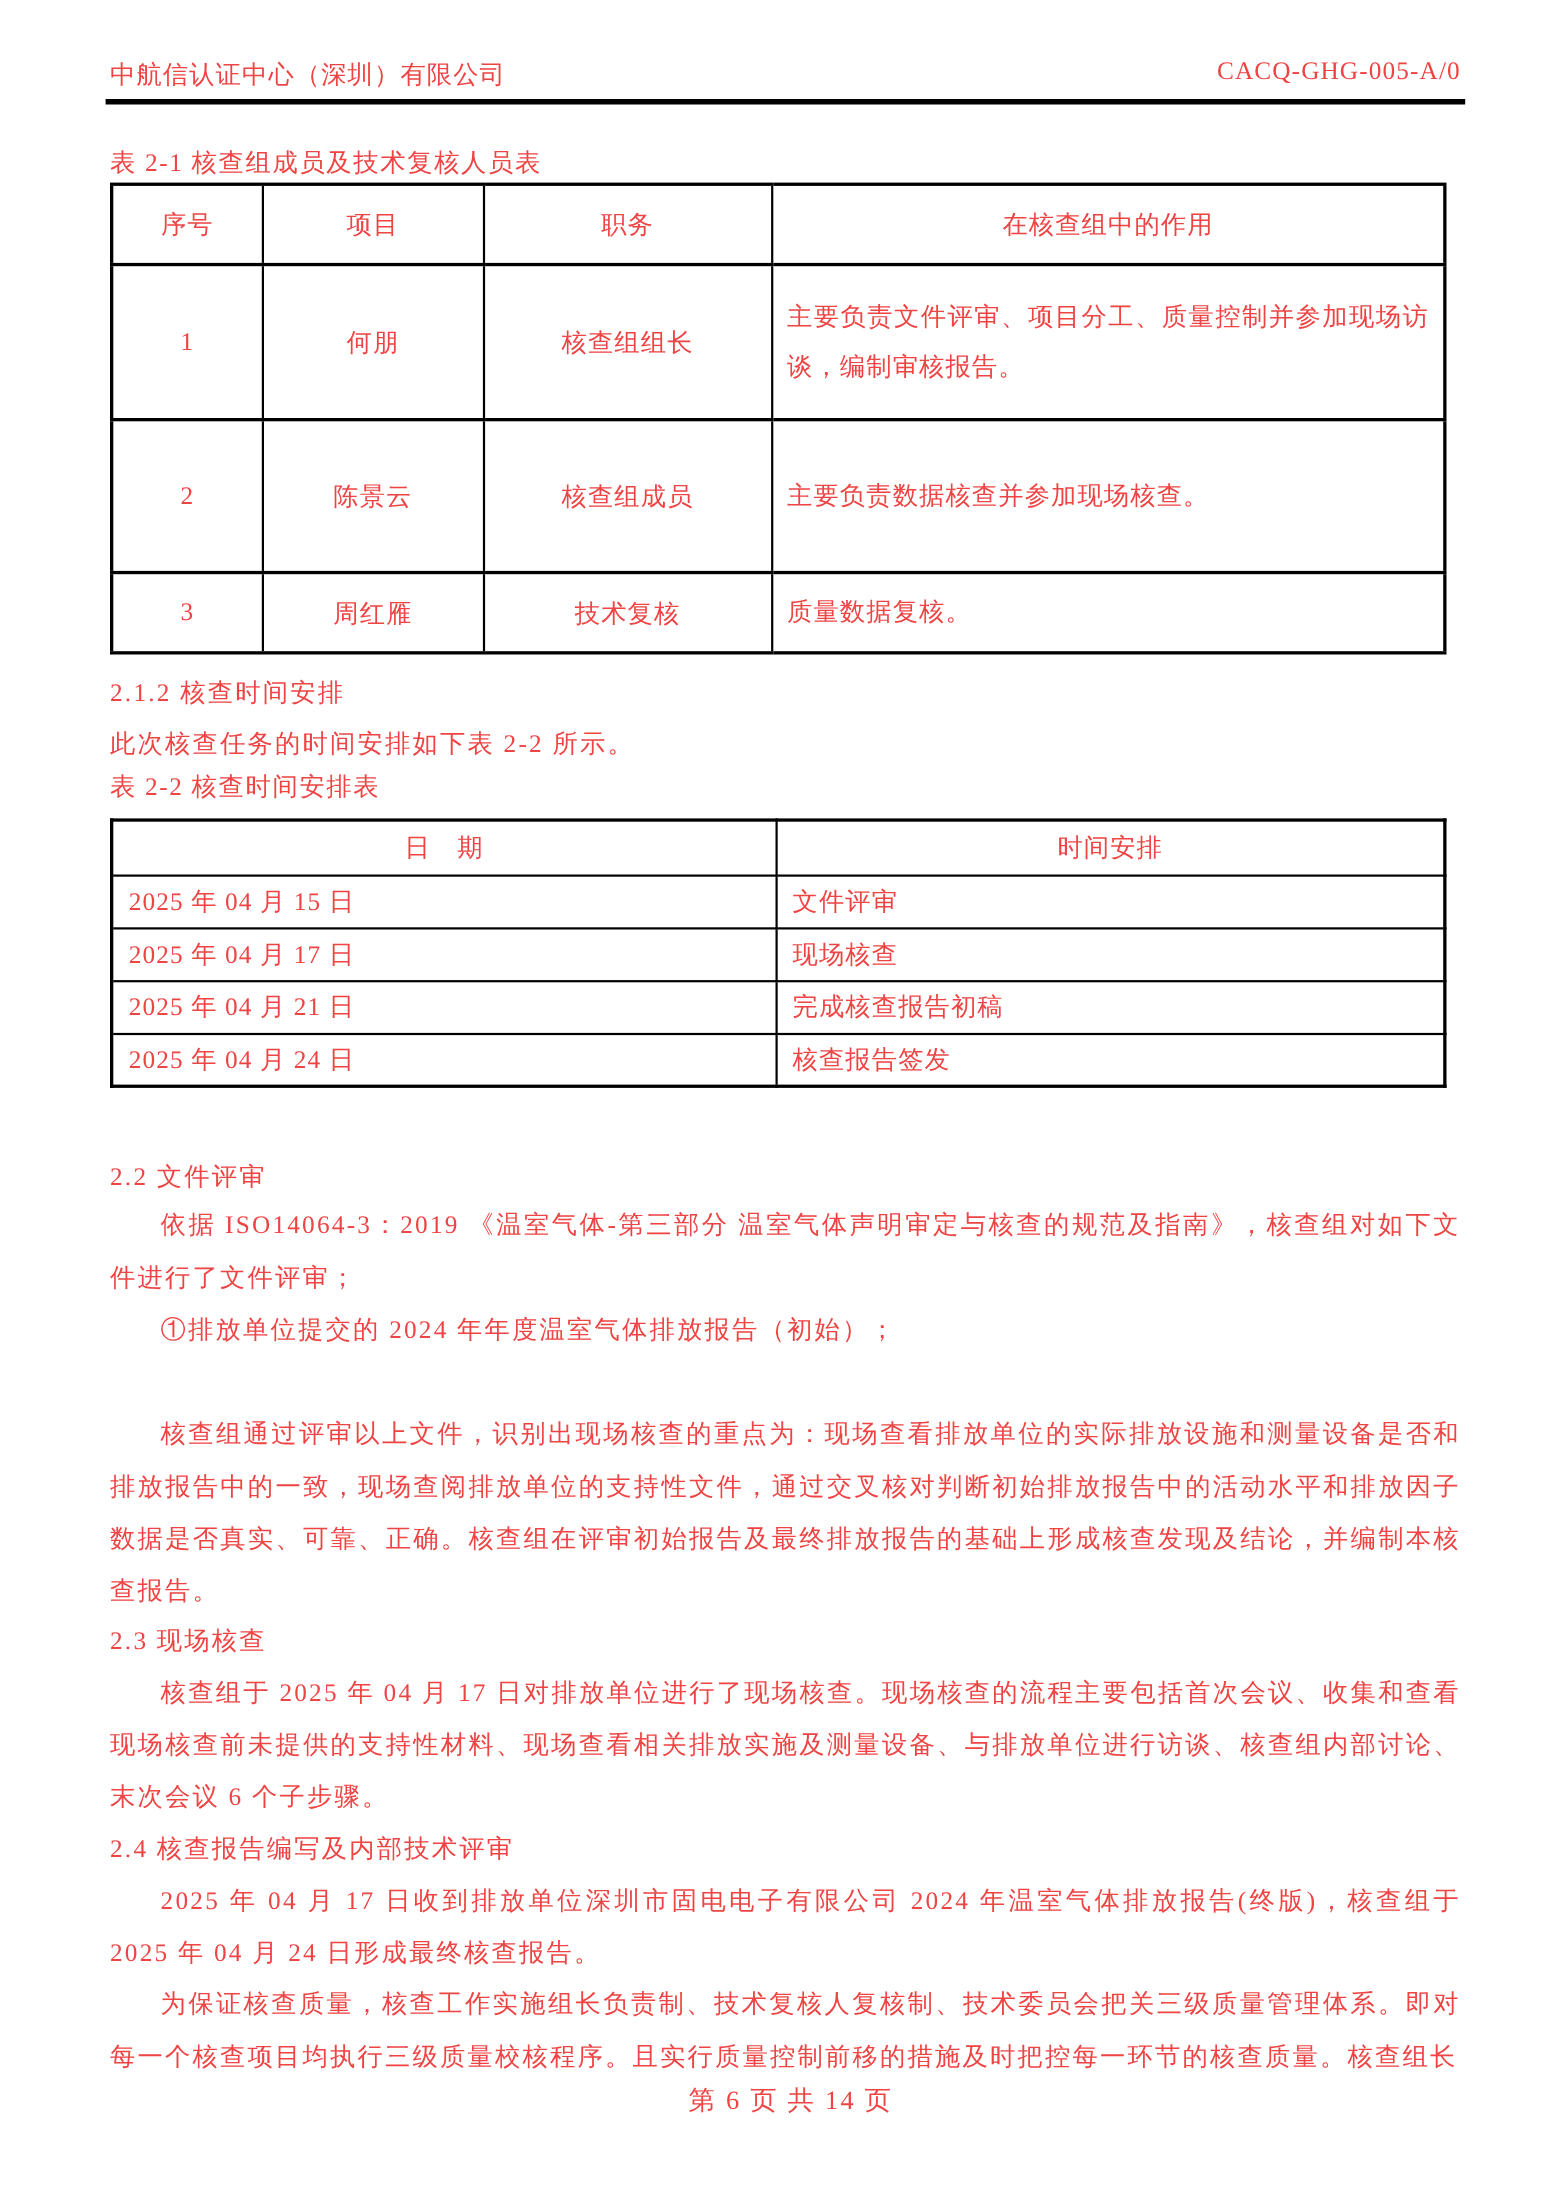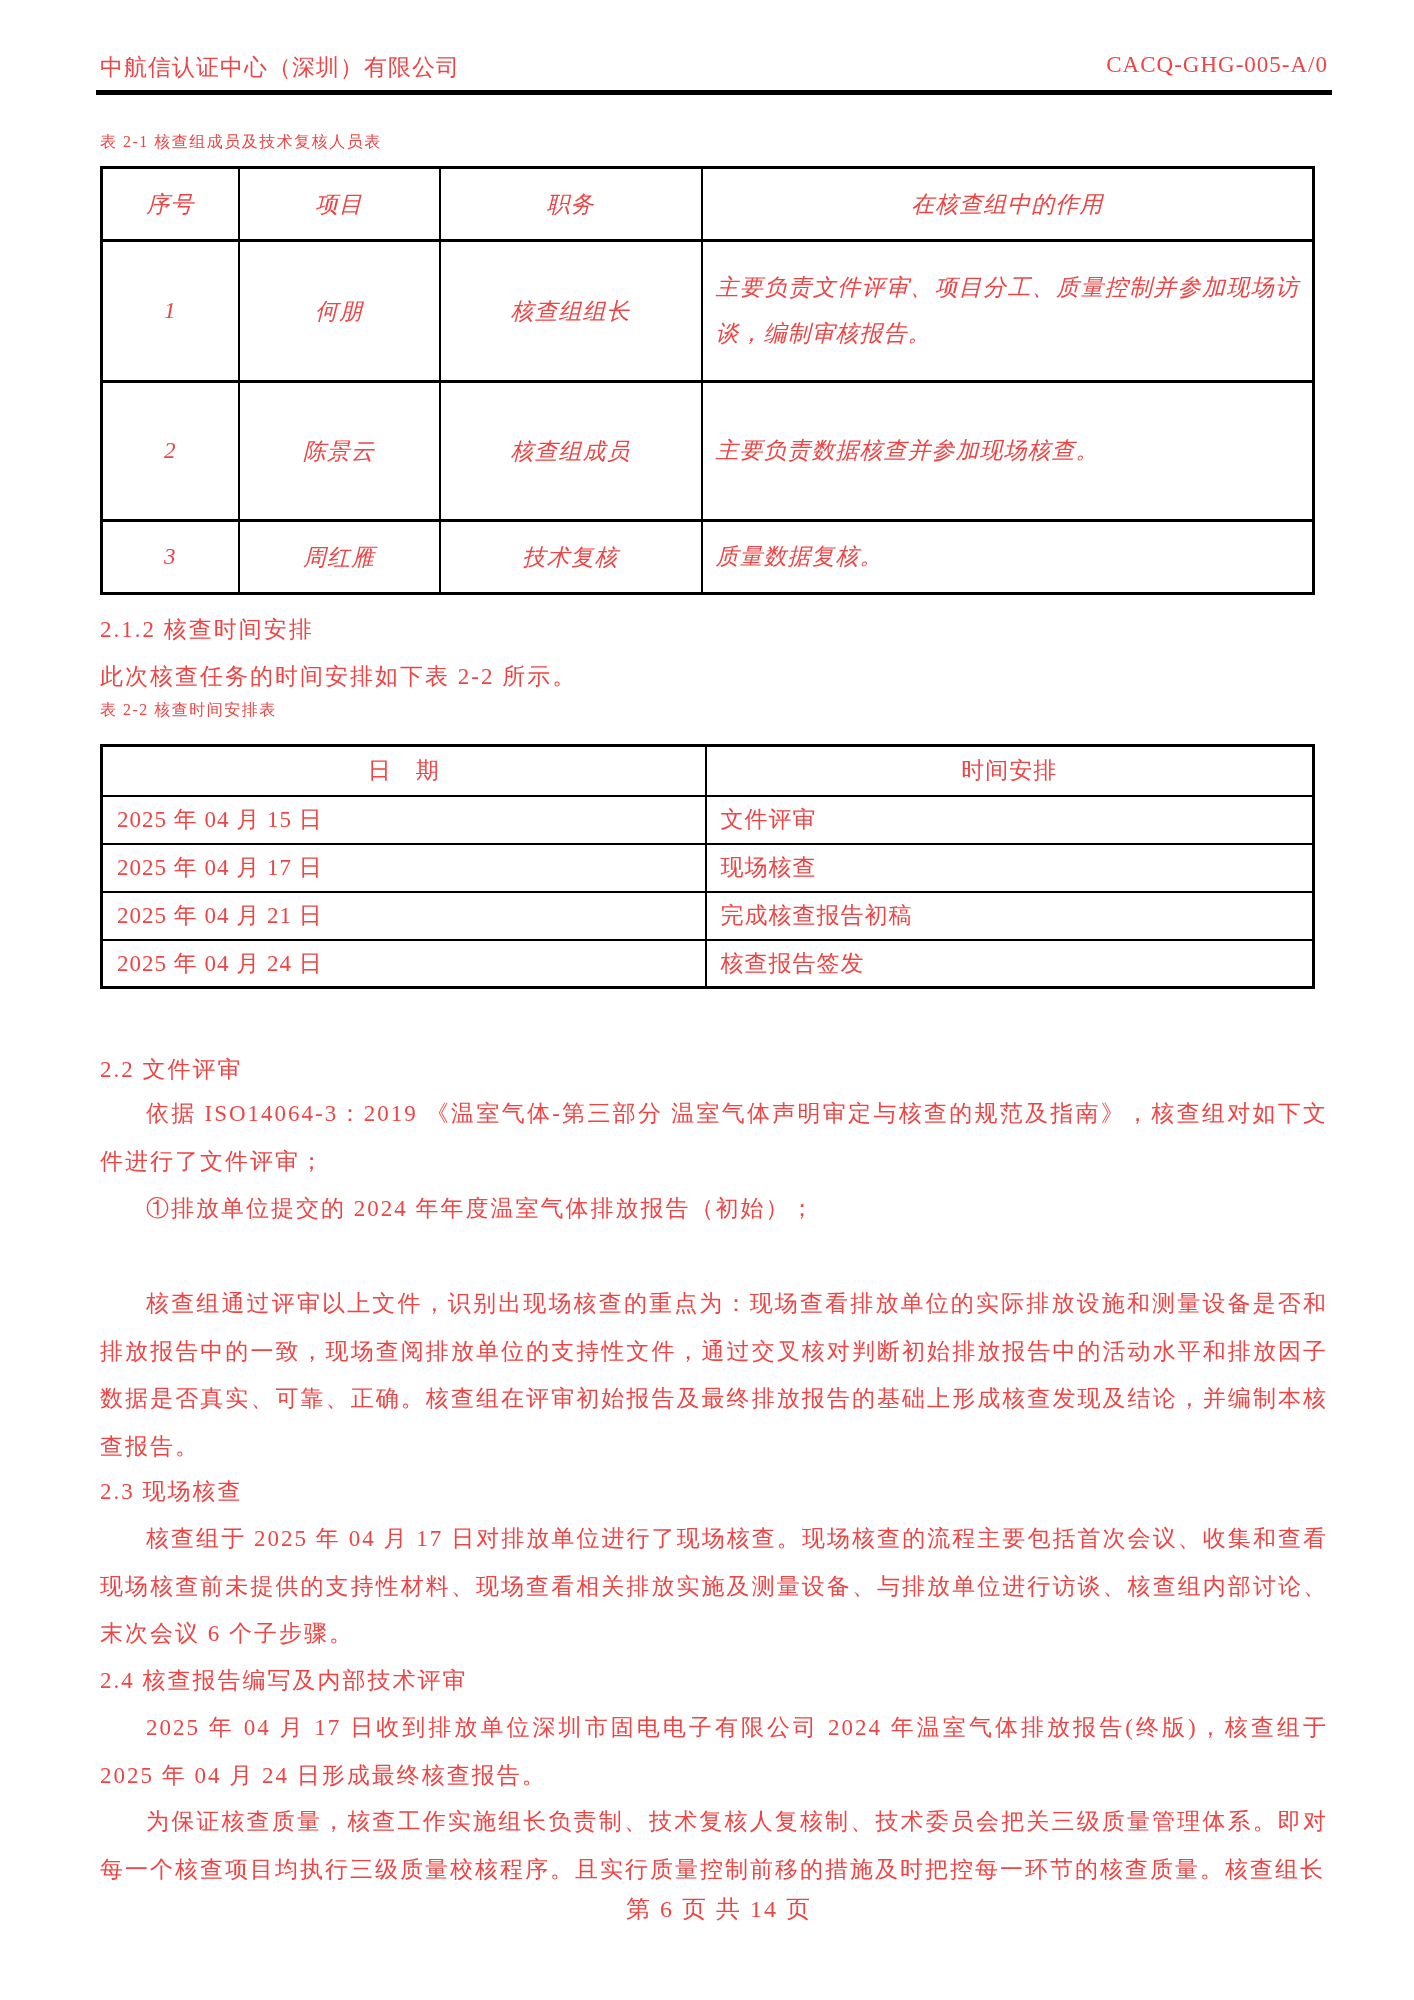--- a/index.html
+++ b/index.html
@@ -8,21 +8,21 @@
     width:1414px;height:2000px;
     margin:0 auto;
     background:#ffffff;
     font-family:"Liberation Serif","DejaVu Serif",serif;
     color:#ef4444;
     overflow:hidden;
   }
   .abs{position:absolute;}
   .hdr-text{font-size:23px;letter-spacing:1px;white-space:nowrap;}
   .hdr-rule{left:96px;width:1236px;top:90px;height:5px;background:#000;}
-  .caption{font-size:16px;letter-spacing:1.5px;white-space:nowrap;}
+  .caption{font-size:23px;letter-spacing:1.5px;white-space:nowrap;}
   .body-text{
     width:1228px;left:100px;
     font-size:23px;line-height:47.5px;letter-spacing:2px;
     text-align:justify;text-justify:inter-ideograph;
   }
   .indent{text-indent:2em;}
   .heading{white-space:nowrap;text-align:left;}
   table.doc-table{
     border-collapse:collapse;table-layout:fixed;
     border:3px solid #000;
@@ -53,21 +53,21 @@
 <body>
 
 <div class="page">
 
   <div class="abs hdr-text" style="left:100px;top:52px;">中航信认证中心（深圳）有限公司</div>
   <div class="abs hdr-text" style="right:86px;top:52px;">CACQ-GHG-005-A/0</div>
   <div class="abs hdr-rule"></div>
 
   <div class="abs caption" style="left:100px;top:132px;">表 2-1 核查组成员及技术复核人员表</div>
 
-  <table class="doc-table abs" style="left:100px;top:166px;width:1212px;font-style:italic;">
+  <table class="doc-table abs" style="left:100px;top:166px;width:1212px;">
     <colgroup>
       <col style="width:137px">
         <col style="width:201px">
       <col style="width:262px">
         <col style="width:612px">
     </colgroup>
     <tbody>
         <tr style="height:73px">
       <td class="c">序号</td>
       <td class="c">项目</td>

